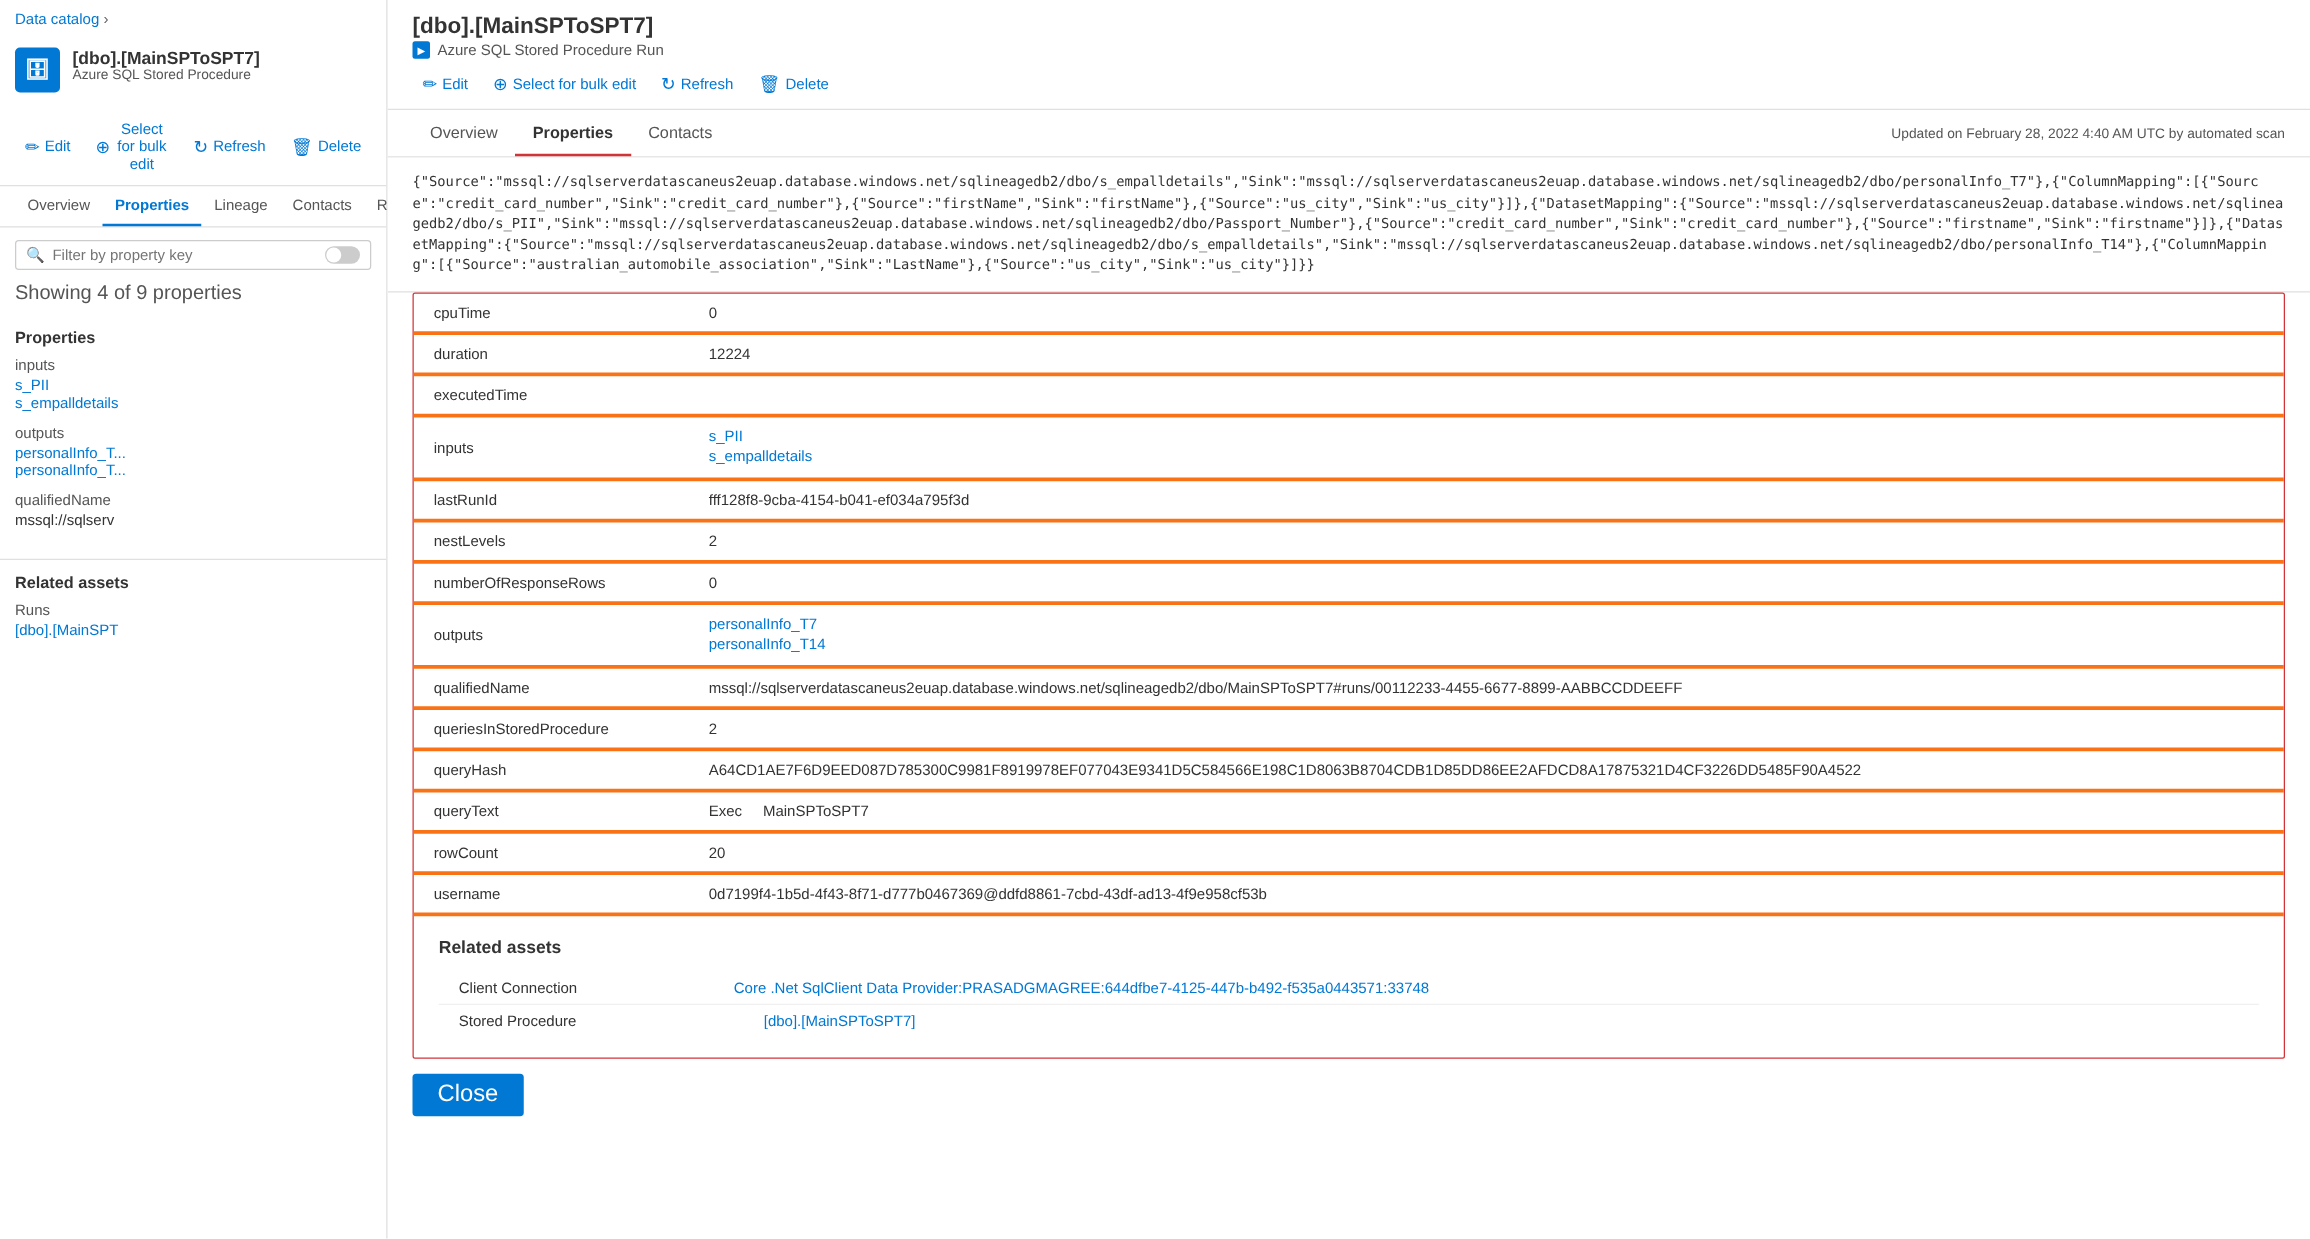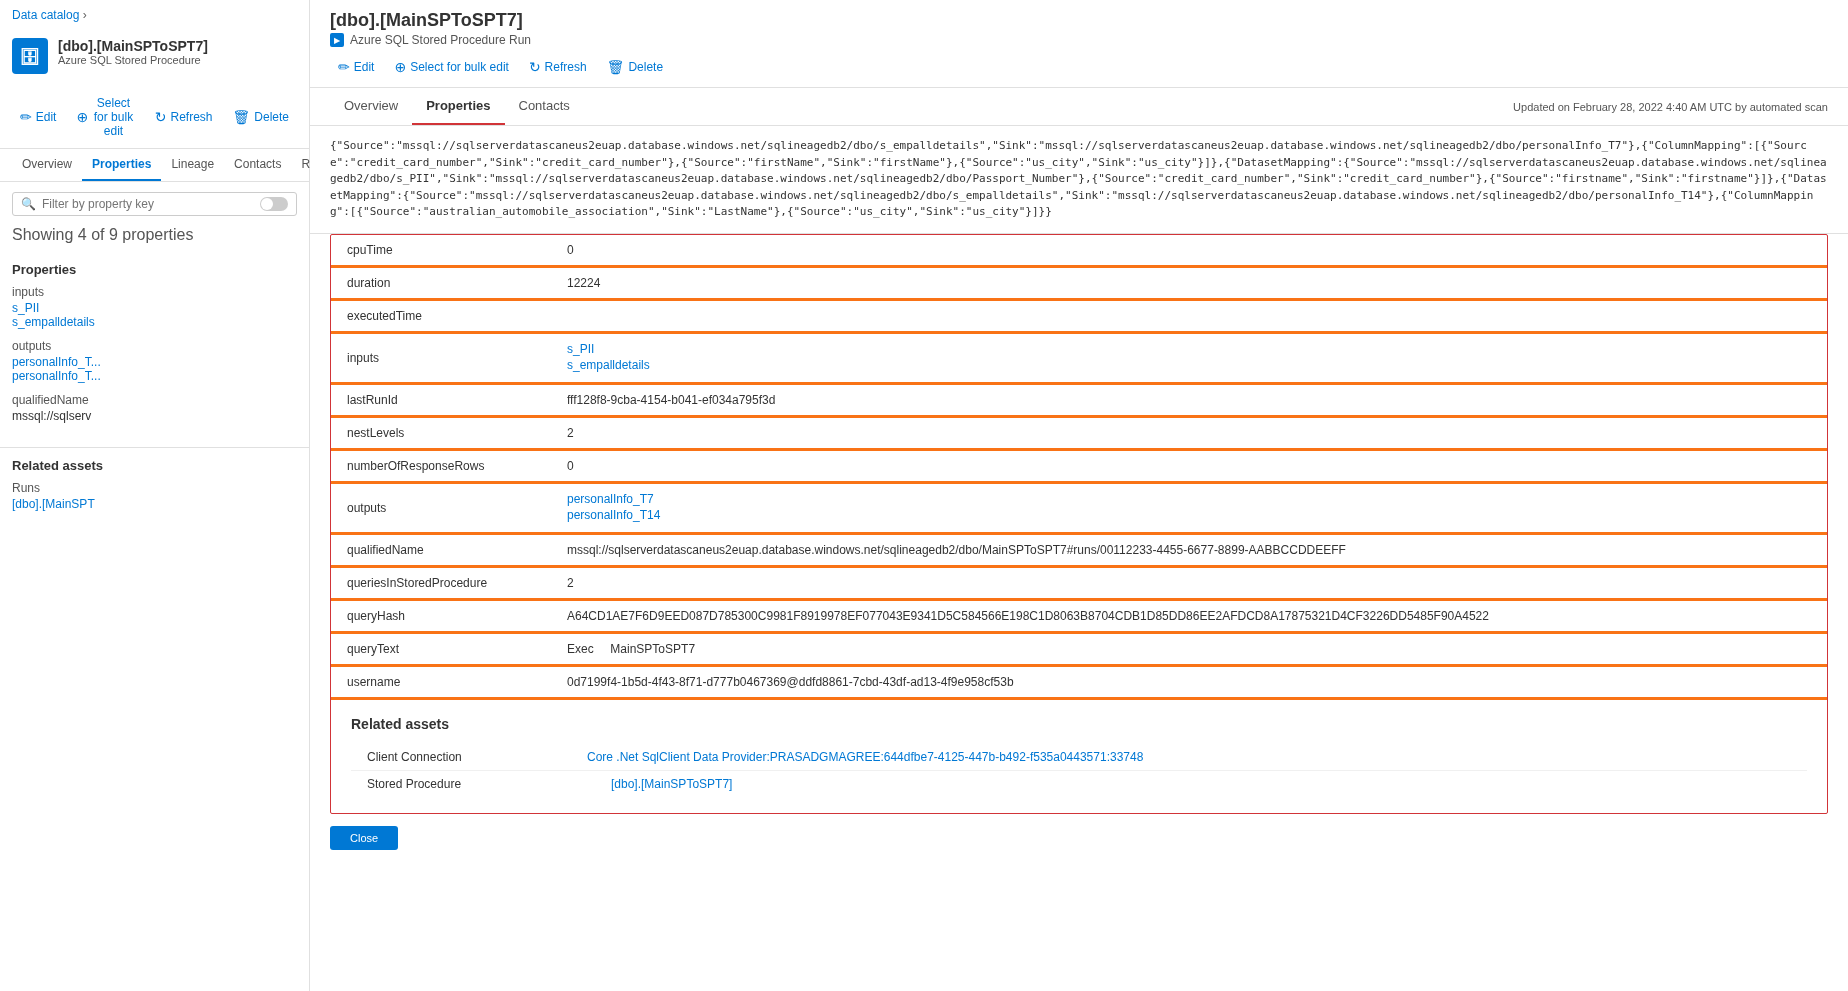--- a/index.html
+++ b/index.html
@@ -73,21 +73,21 @@
     .link-item { color: #0078d4; cursor: pointer; margin-bottom: 2px; }
     
     .related-assets-section { padding: 16px 20px; }
     .related-title { font-size: 14px; font-weight: 600; margin-bottom: 12px; color: #333; }
     .related-row { display: flex; align-items: flex-start; padding: 6px 16px; border-bottom: 1px solid #f0f0f0; }
     .related-row:last-child { border-bottom: none; gap: 24px; }
     .related-key { width: 220px; font-size: 12px; color: #333; }
     .related-val { font-size: 12px; color: #0078d4; cursor: pointer; }
     
     .close-btn-wrap { padding: 12px 20px; }
-    .close-btn { padding: 6px 20px; background: #0078d4; color: white; border: none; border-radius: 3px; font-size: 11px; cursor: pointer; }
+    .close-btn { padding: 6px 20px; background: #0078d4; color: white; border: none; border-radius: 3px; font-size: 19px; cursor: pointer; }
     
     .scrollbar-thin::-webkit-scrollbar { width: 6px; }
     .scrollbar-thin::-webkit-scrollbar-thumb { background: #ccc; border-radius: 3px; }
   </style>
 </head>
 <body>
 
 <div class="app-container">
   <div class="left-panel">
 
@@ -280,20 +280,24 @@
         <div class="prop-table-row">
           <div class="prop-table-key">queryHash</div>
           <div class="prop-table-val" style="word-break:break-all;">A64CD1AE7F6D9EED087D785300C9981F8919978EF077043E9341D5C584566E198C1D8063B8704CDB1D85DD86EE2AFDCD8A17875321D4CF3226DD5485F90A4522</div>
         </div>
 
         <div class="prop-table-row">
           <div class="prop-table-key">queryText</div>
           <div class="prop-table-val">Exec&nbsp;&nbsp;&nbsp;&nbsp;&nbsp;MainSPToSPT7</div>
         </div>
 
+        <div class="prop-table-row">
+          <div class="prop-table-key">rowCount</div>
+          <div class="prop-table-val">20</div>
+        </div>
 
         <div class="prop-table-row">
           <div class="prop-table-key">username</div>
           <div class="prop-table-val">0d7199f4-1b5d-4f43-8f71-d777b0467369@ddfd8861-7cbd-43df-ad13-4f9e958cf53b</div>
         </div>
 
         <div class="related-assets-section">
           <div class="related-title">Related assets</div>
           <div class="related-row">
             <div class="related-key">Client Connection</div>

